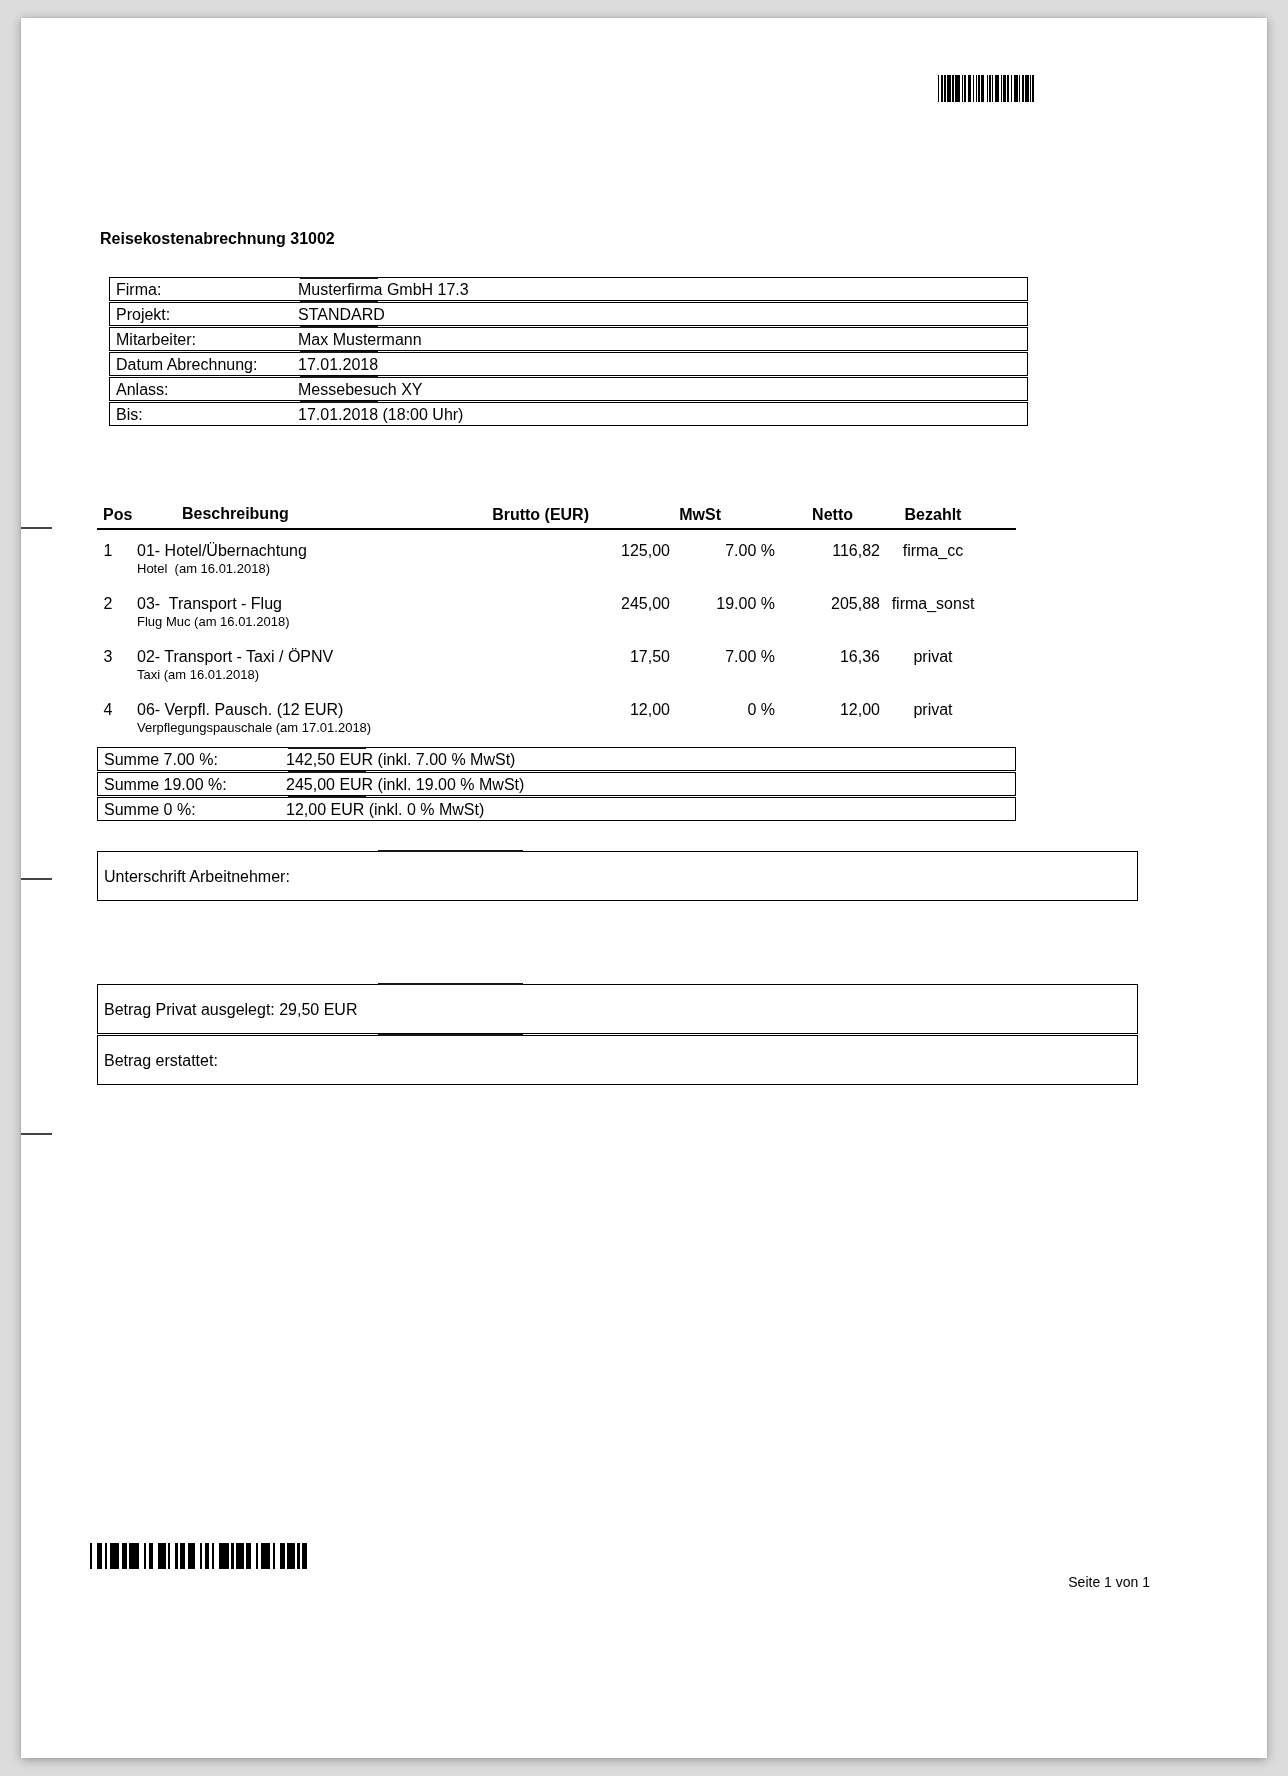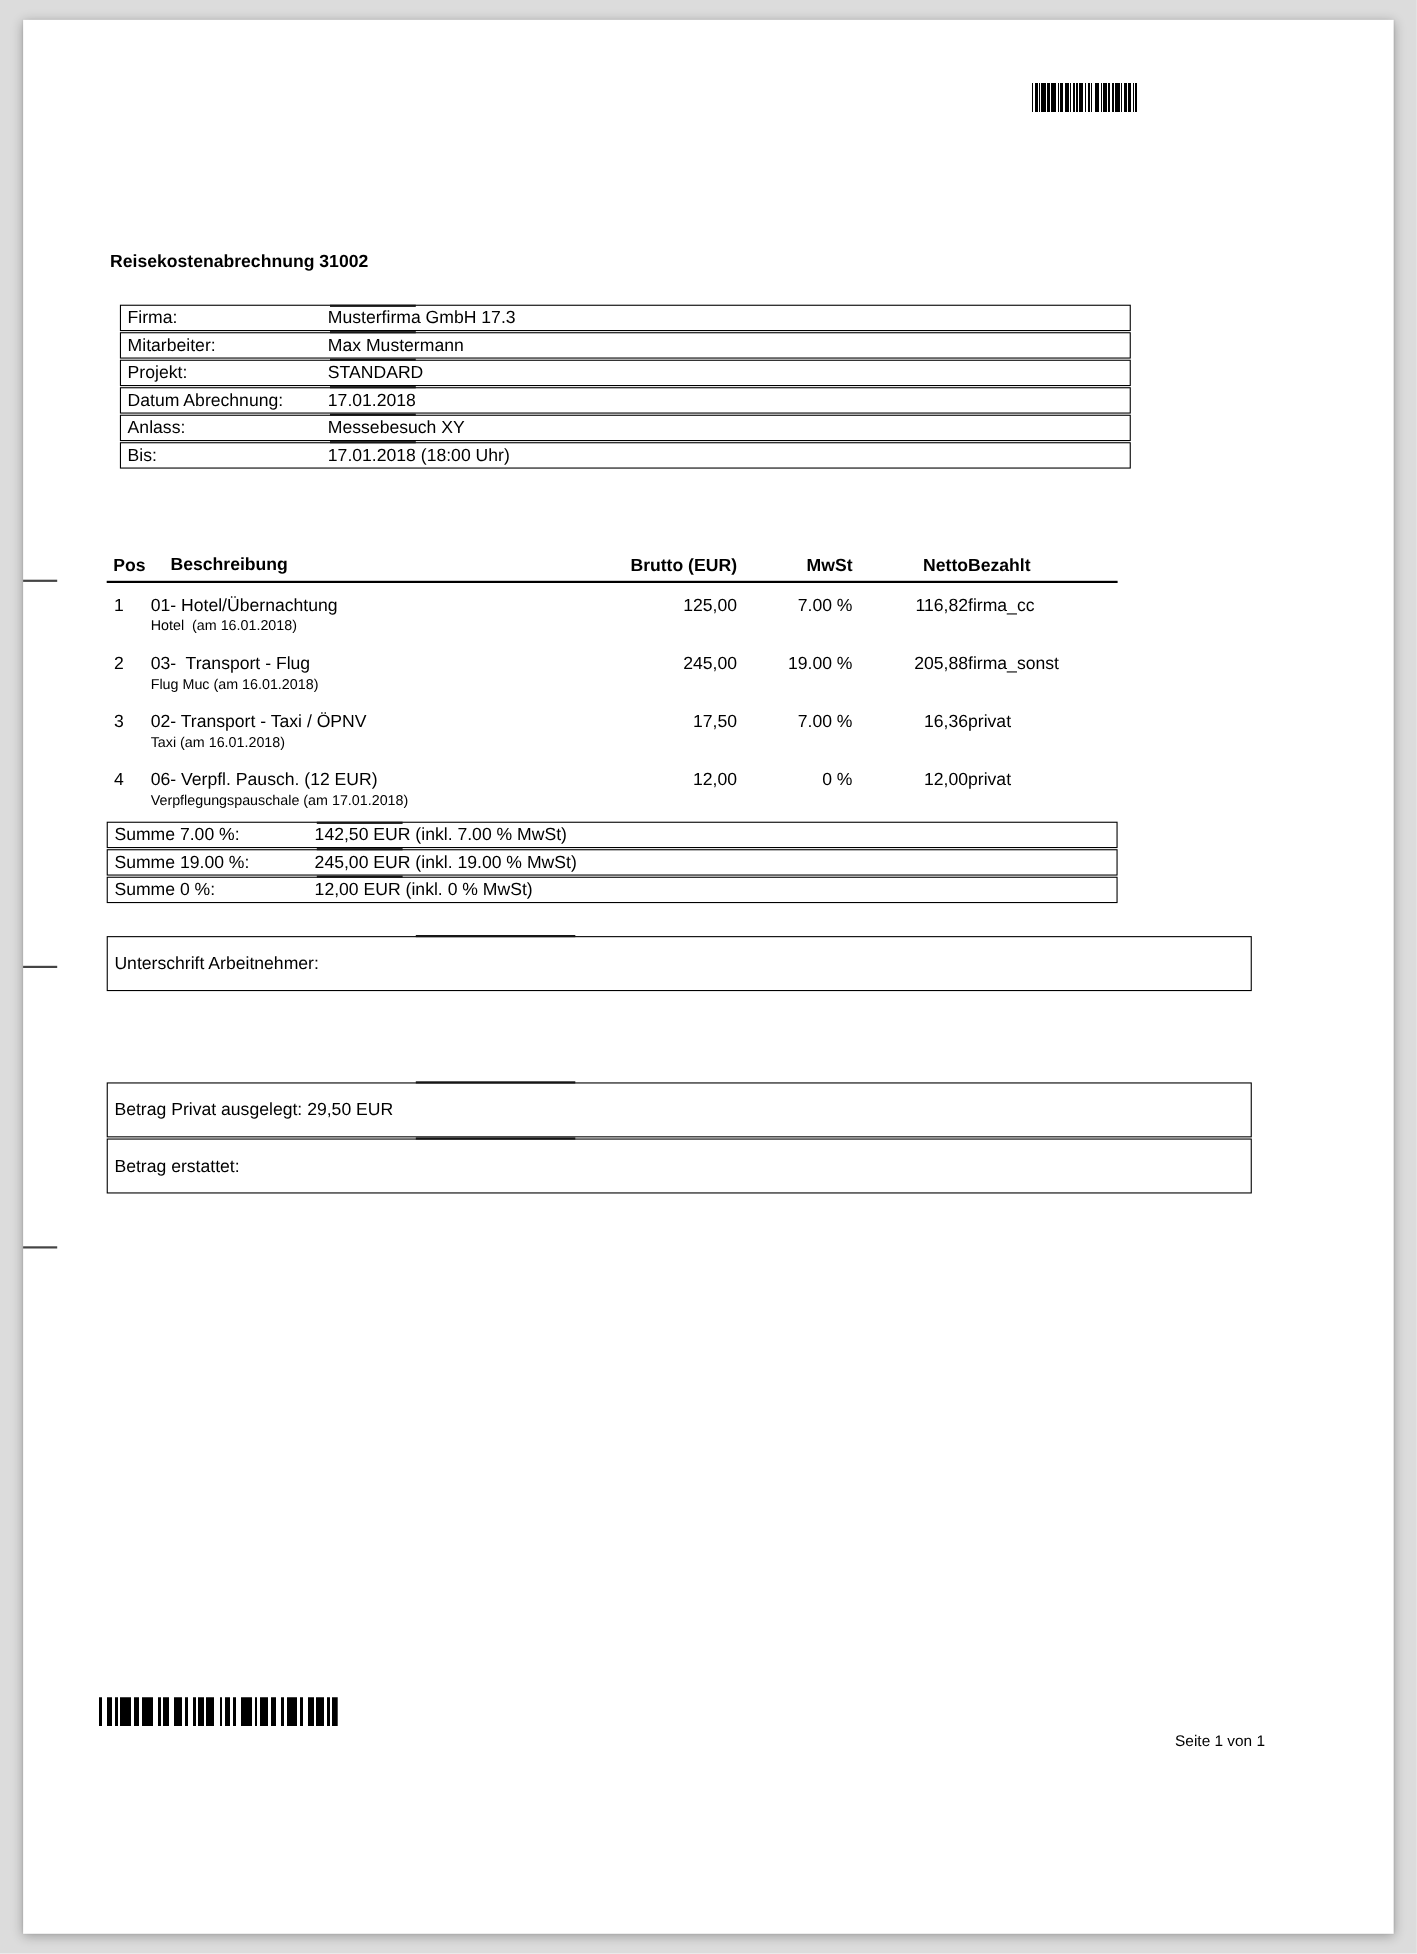--- a/index.html
+++ b/index.html
@@ -44,31 +44,32 @@
   .kv-table [data-name] .kv-row:first-child::after { top:-1px; }
   .kv-label { position:absolute; left:6px; white-space:pre; }
   .kv-value { position:absolute; left:188px; white-space:pre; }
 
   
   .positions { position:absolute; left:76px; top:486px; width:919px; font-size:16px; }
   .pos-header {
     display:flex; align-items:flex-end; font-weight:bold;
     line-height:20px; padding-bottom:4px; padding-right:30px;
     border-bottom:2px solid #000;
+    gap:27px;
   }
   .pos-row { display:flex; margin-top:12px; padding-right:30px; }
   .pos-row + .pos-row { margin-top:19px; }
   .c-pos    { width:58px; line-height:18px; }
   .pos-header .c-pos { padding-left:6px; }
   .pos-row .c-pos { text-align:center; width:40px; padding-right:18px; }
   .c-besch  { flex:1; }
   .c-brutto { width:115px; text-align:right; line-height:18px; }
   .c-mwst   { width:105px; text-align:right; line-height:18px; }
   .c-netto  { width:105px; text-align:right; line-height:18px; }
-  .c-bez    { width:106px; text-align:left; line-height:18px; }
+  .c-bez    { width:106px; text-align:center; line-height:18px; }
   .besch-main { display:block; line-height:18px; white-space:pre-wrap; }
   .besch-sub  { display:block; line-height:15px; margin-top:1px; font-size:13px; white-space:pre-wrap; }
 
   
   .box { position:absolute; left:76px; width:1041px; font-size:16px; }
   .signature-box { top:833px; }
   .amount-box { top:966px; }
   .box-row {
     position:relative; height:50px; line-height:50px;
     border:1px solid #000; margin-bottom:1px; background:#fff;
@@ -120,27 +121,27 @@
   <div class="doc-title" data-name="document-title">Reisekostenabrechnung 31002</div>
 
   <div class="kv-table header-table" data-name="header-info-table">
 
       <div class="kv-row" data-name="header-info-row">
         <span class="kv-label" data-name="field-label">Firma:</span>
         <span class="kv-value" data-name="field-value">Musterfirma GmbH 17.3</span>
       </div>
 
       <div class="kv-row" data-name="header-info-row">
+        <span class="kv-label" data-name="field-label">Projekt:</span>
+        <span class="kv-value" data-name="field-value">STANDARD</span>
+      </div>
+
+      <div class="kv-row" data-name="header-info-row">
         <span class="kv-label" data-name="field-label">Mitarbeiter:</span>
         <span class="kv-value" data-name="field-value">Max Mustermann</span>
-      </div>
-
-      <div class="kv-row" data-name="header-info-row">
-        <span class="kv-label" data-name="field-label">Projekt:</span>
-        <span class="kv-value" data-name="field-value">STANDARD</span>
       </div>
 
       <div class="kv-row" data-name="header-info-row">
         <span class="kv-label" data-name="field-label">Datum Abrechnung:</span>
         <span class="kv-value" data-name="field-value">17.01.2018</span>
       </div>
 
       <div class="kv-row" data-name="header-info-row">
         <span class="kv-label" data-name="field-label">Anlass:</span>
         <span class="kv-value" data-name="field-value">Messebesuch XY</span>

